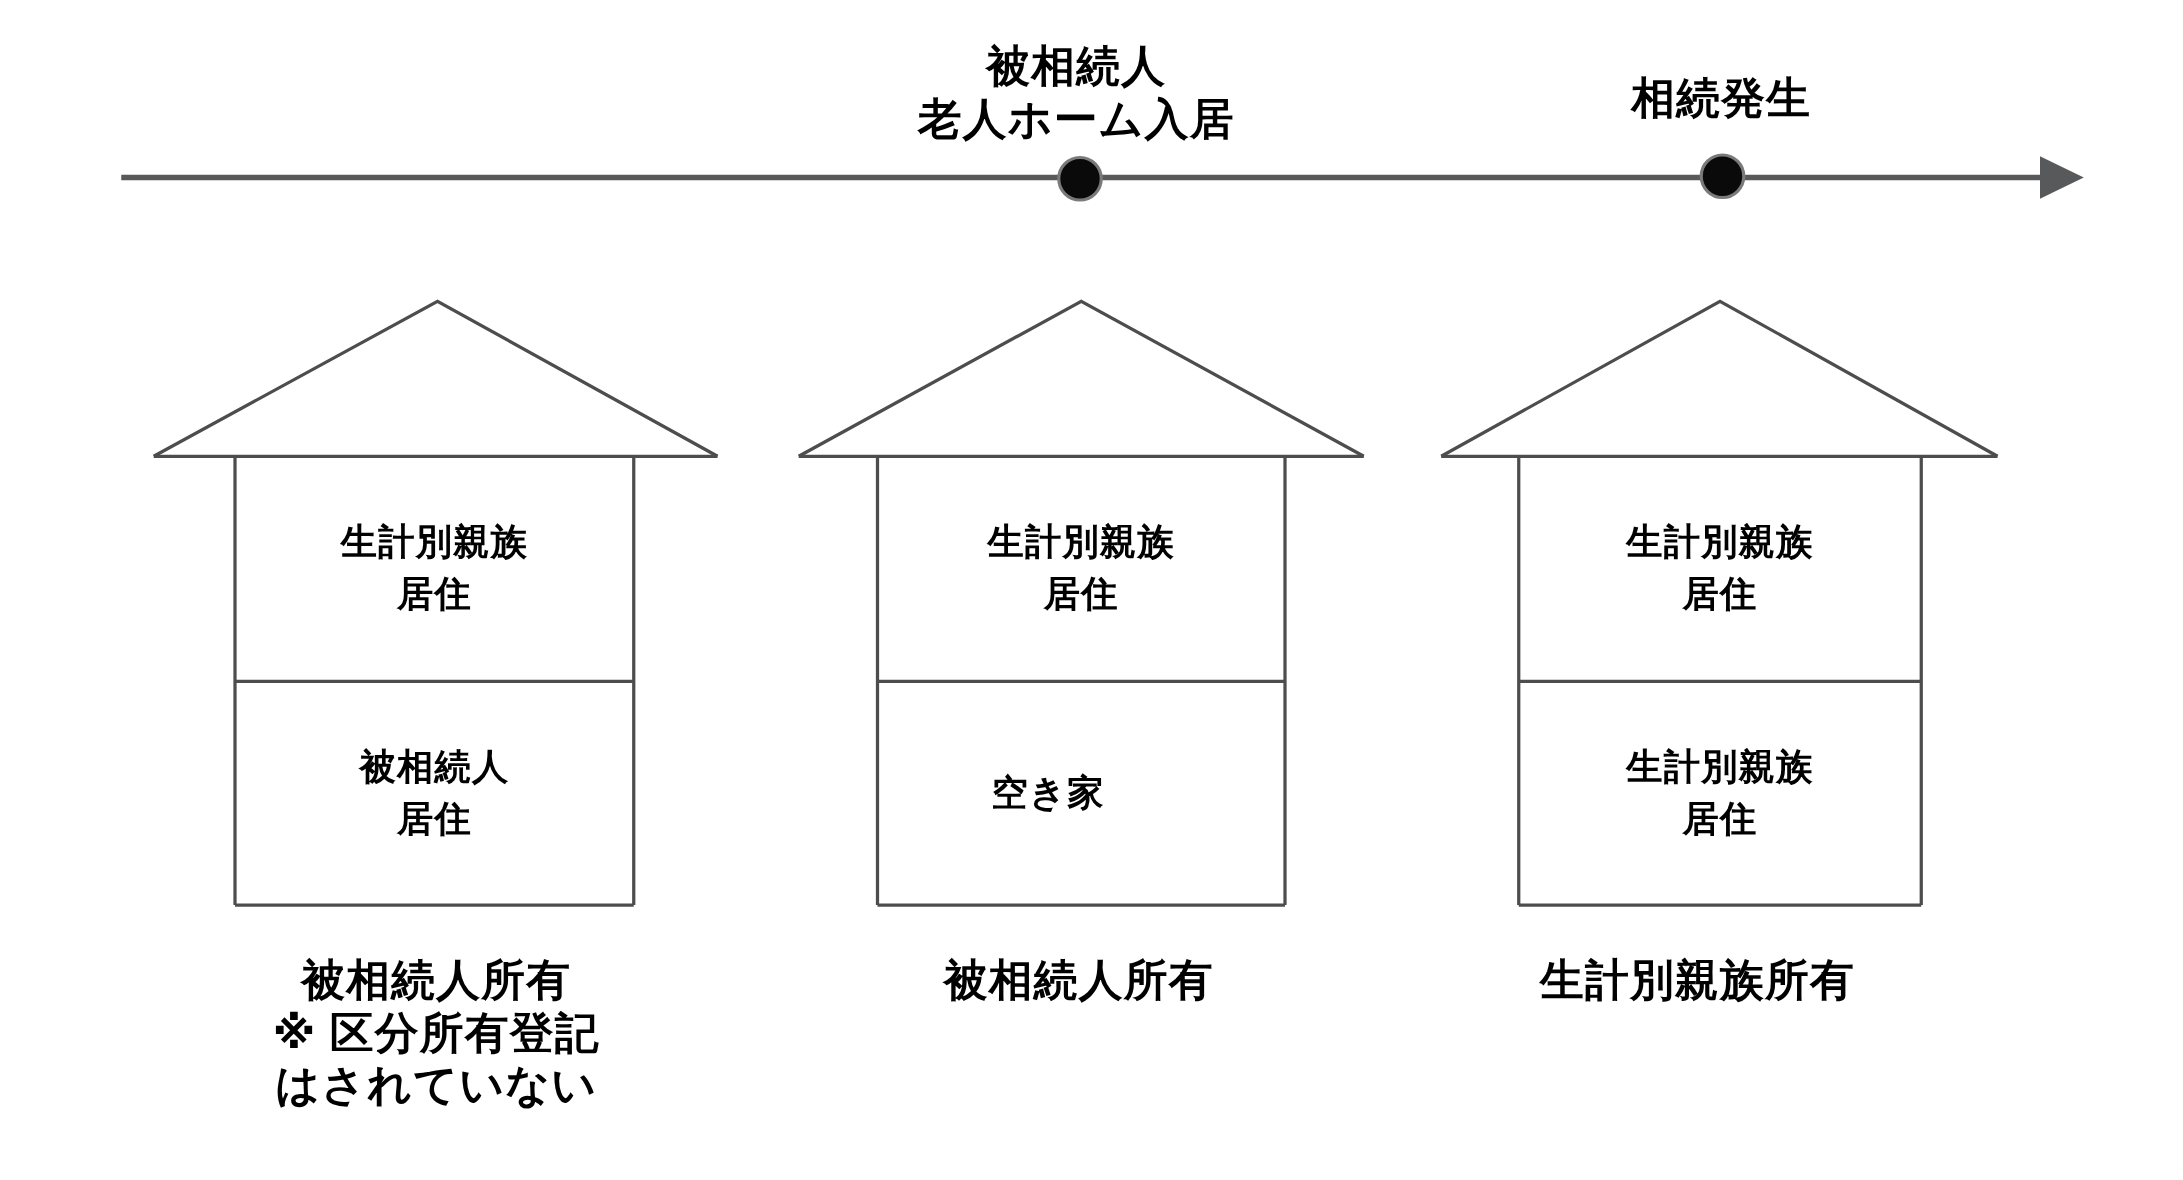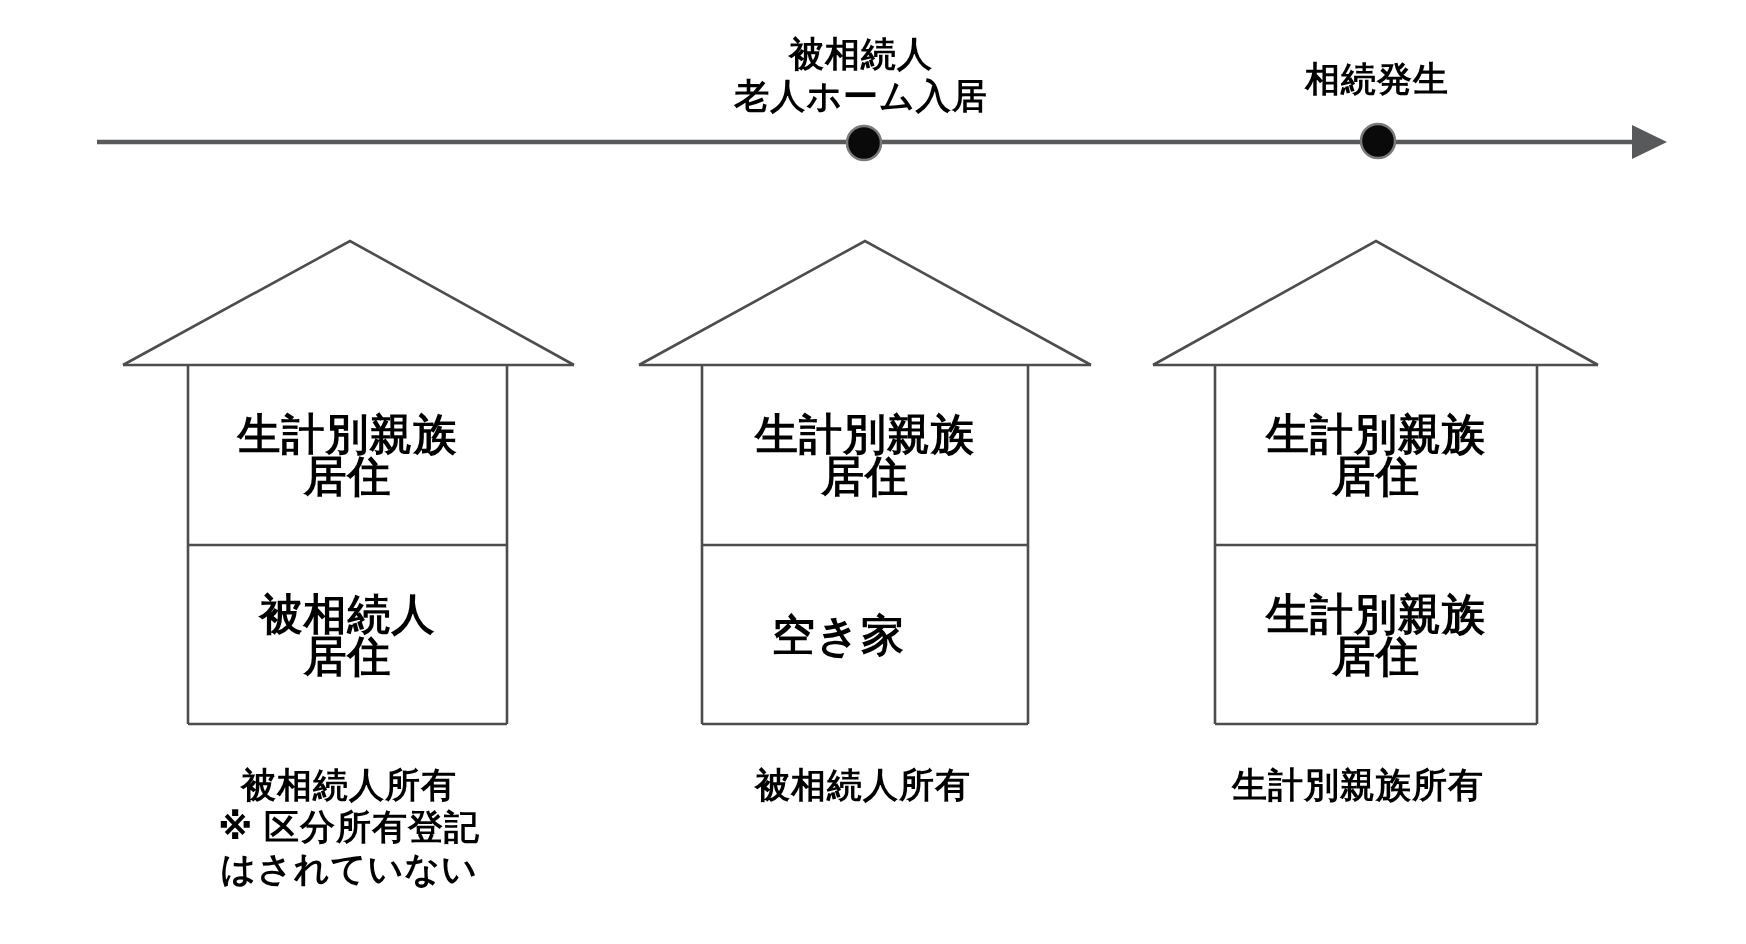--- a/index.html
+++ b/index.html
@@ -49,21 +49,21 @@
     white-space: pre-line;
     letter-spacing: 1px;
   }
   .floor-label {
     position: absolute;
     display: flex;
     align-items: center;
     justify-content: center;
     color: var(--text, #000000);
     font-weight: bold;
-    font-size: 43px;
+    font-size: 29px;
     line-height: 42px;
     text-align: center;
     white-space: pre-line;
     letter-spacing: 1px;
   }
   
   .h1-upper { left: 188px; top: 365px; width: 319px; height: 180px; }
   .h1-lower { left: 188px; top: 545px; width: 319px; height: 179px; }
   .h2-upper { left: 702px; top: 365px; width: 326px; height: 180px; }
   .h2-lower { left: 702px; top: 545px; width: 273px; height: 179px; }

